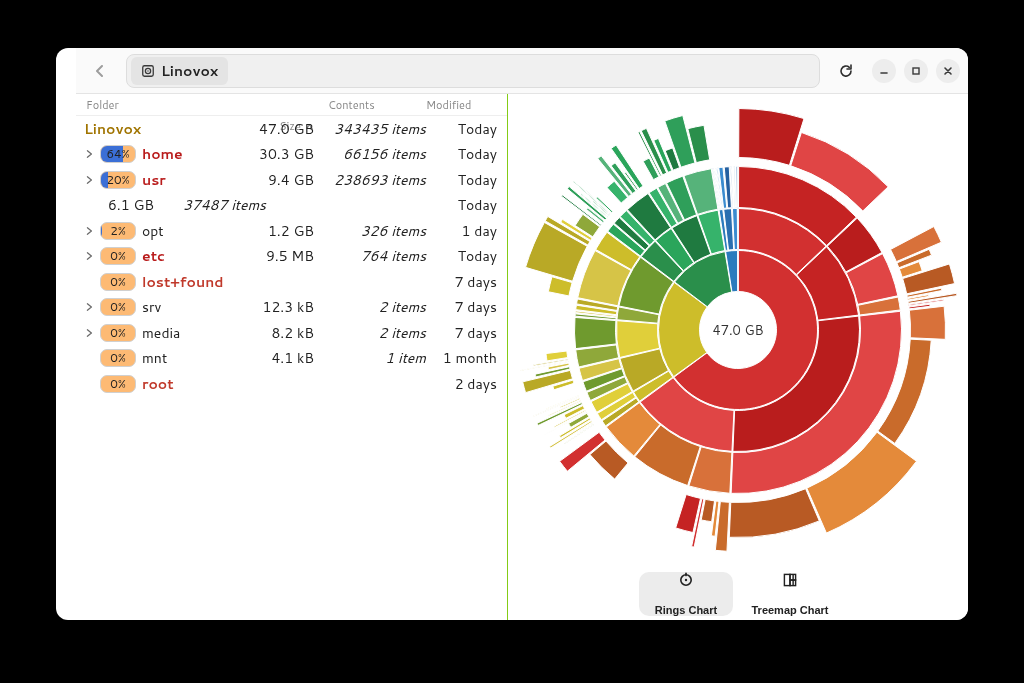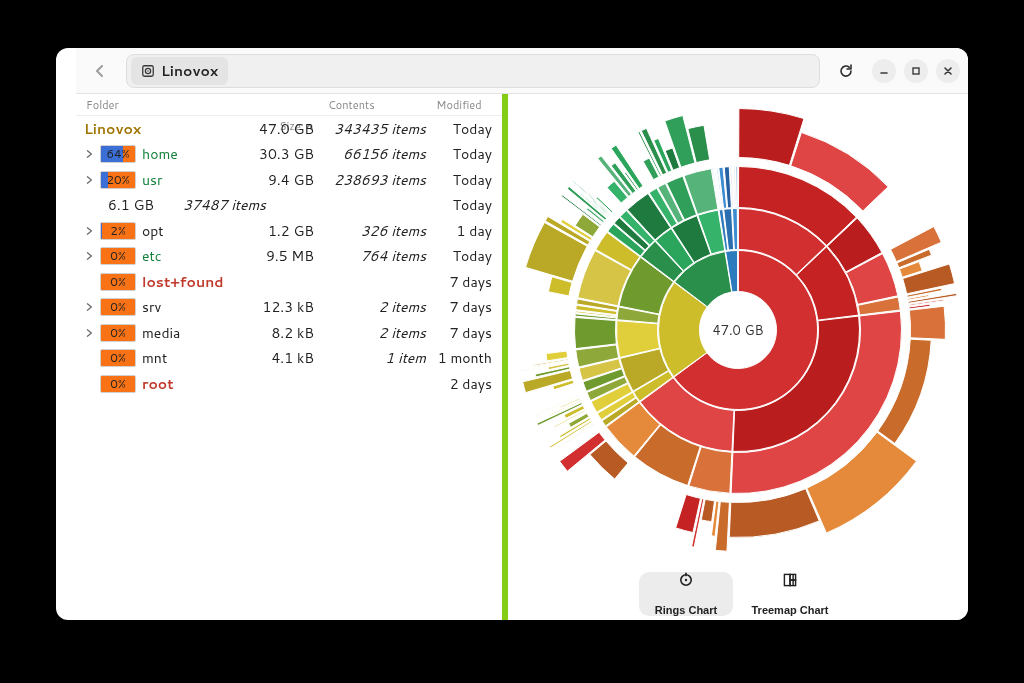--- a/index.html
+++ b/index.html
@@ -73,21 +73,21 @@
   }
 
   
   .body {
     flex: 1;
     display: flex;
     min-height: 0;
   }
   .left {
     width: 482px;
-    border-right: 6px solid #84cc16;
+    border-right: 1px solid #84cc16;
     display: flex;
     flex-direction: column;
   }
   .right {
     flex: 1;
     display: flex;
     flex-direction: column;
     background: #fff;
   }
 
@@ -97,21 +97,21 @@
     align-items: center;
     height: 22px;
     font-size: 11px;
     color: #8a8a8a;
     border-bottom: 1px solid #eee;
     padding: 0 6px;
   }
   .colhdr .c-folder   { flex: 0 0 160px; padding-left: 4px; }
   .colhdr .c-size     { flex: 0 0 72px; text-align: right; display:flex; align-items:center; justify-content:flex-end; gap:4px;margin-top:43px;}
   .colhdr .c-contents { flex: 0 0 112px; text-align: right; padding-left:14px; text-align:left;}
-  .colhdr .c-modified { flex: 1; text-align: center; padding-right: 4px; }
+  .colhdr .c-modified { flex: 1; text-align: left; padding-right: 4px; }
 
   .rows { flex:1; overflow-y:auto; }
   .row {
     display: flex;
     align-items: center;
     height: 25.5px;
     font-size: 14px;
     color: #222;
     padding: 0 6px;
   }
@@ -127,35 +127,35 @@
     justify-content: center;
     color: #6a6a6a;
     font-size: 10px;
   }
   .expander.blank { visibility: hidden; }
 
   .pctcell {
     position: relative;
     width: 36px; height: 18px;
     border: 1px solid #d0d0d0;
-    border-radius: 2px;
+    border-radius: 7px;
     overflow: hidden;
-    background: #f97316;
+    background: #fdba74;
     font-size: 12px;
     line-height: 16px;
     text-align: center;
   }
   .pctcell .fill {
     position: absolute; left:0; top:0; bottom:0;
     background: #3b6fd6;
   }
   .pctcell .txt { position: relative; z-index:1; color:#222; }
 
   .fname { padding-left: 2px; }
-  .linkish { color: #15803d; font-weight: 400; }
+  .linkish { color: #b91c1c; font-weight: 700; }
   .danger  { color: #c0392b; font-weight: 600; }
   .rootname{ color: #a07400; font-weight: 700; }
 
   
   .chartwrap {
     flex: 1;
     position: relative;
     display: flex;
     align-items: center;
     justify-content: center;

